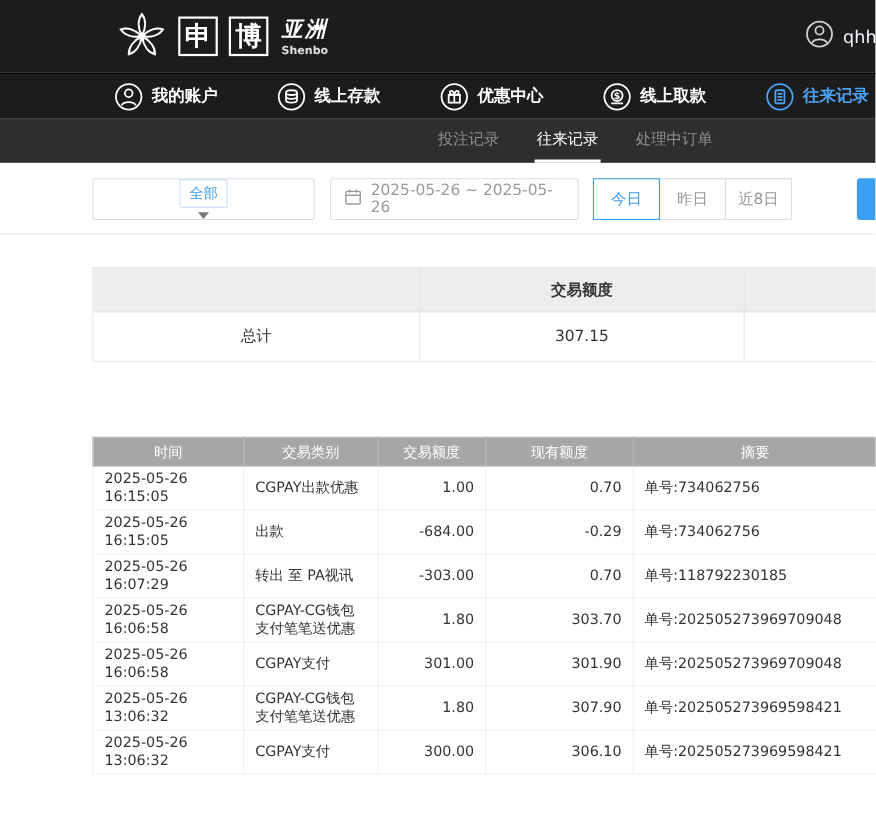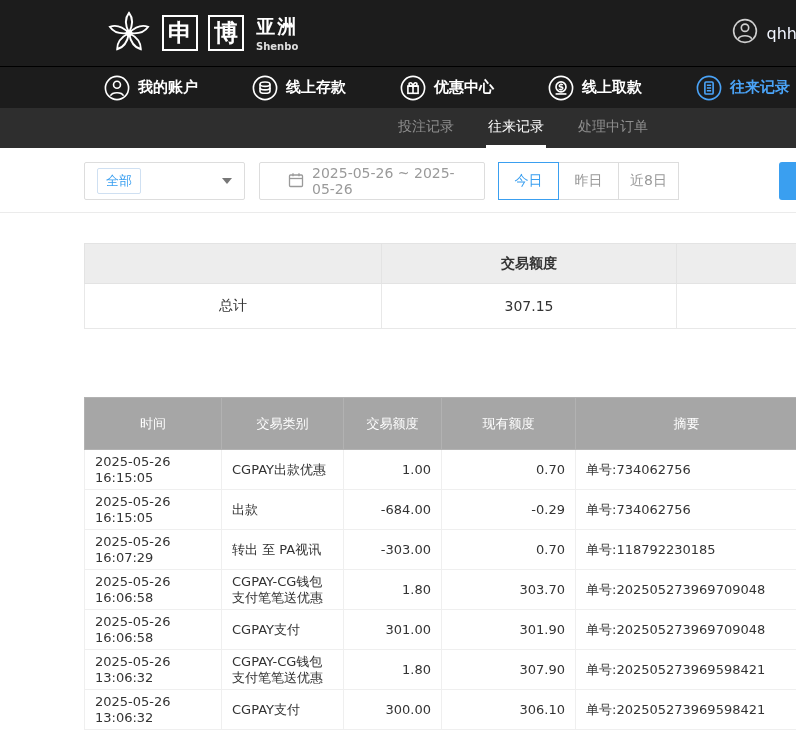--- a/index.html
+++ b/index.html
@@ -6,66 +6,66 @@
   html,body { width:796px; height:753px; overflow:hidden; background:#fff;
     font-family:"DejaVu Sans","Liberation Sans",sans-serif; }
 
   
   .topbar { height:66px; background:#1c1c1c; display:flex; align-items:center; position:relative; }
   .logo { display:flex; align-items:center; margin-left:106px; gap:6px; }
   .logo svg { display:block; }
   .logo-box { width:36px; height:36px; border:2px solid #fff; color:#fff; font-size:24px;
     font-weight:bold; display:flex; align-items:center; justify-content:center; margin-left:4px; }
   .logo-right { margin-left:6px; color:#fff; text-align:center; }
-  .logo-region { font-size:19px; font-weight:bold; letter-spacing:2px; }
+  .logo-region { font-size:19px; font-weight:bold; letter-spacing:2px;font-style:italic; }
   .logo-sub { font-size:10px; color:#e0e0e0; margin-top:1px;font-weight:bold; }
   .user { position:absolute; right:-14px; top:0; height:66px; display:flex; align-items:center;
     gap:8px; color:#f2f6ff; font-size:16px; cursor:pointer; }
 
   
   .mainnav { height:42px; background:#1c1c1c; border-top:1px solid #000;
     display:flex; align-items:center; justify-content:space-between; padding:0 6px 0 104px; }
   .nav-item { display:flex; align-items:center; gap:8px; color:#fff; font-size:15px;
     font-weight:600; cursor:pointer; white-space:nowrap;text-align:right; }
   .nav-item.active { color:#4aa3f7; }
   .nav-item svg { display:block; }
 
   
   .subnav { height:40px; background:#2e2e2e; display:flex; align-items:stretch; padding-left:396px; }
   .tab { display:flex; align-items:center; margin-right:30px; color:#8f8f8f; font-size:14px;
     cursor:pointer; border-bottom:3px solid transparent; padding:0 2px;text-align:right; }
   .tab.active { color:#fff; border-bottom-color:#fff; }
 
   
   .filters { position:relative; padding:14px 0 0 84px; display:flex; gap:14px; }
-  .selectbox { width:161px; height:38px; border:1px solid #ddd; border-radius:2px; background:#fff;
-    display:flex; align-items:center; justify-content:space-between; padding:0 12px; cursor:pointer; }
+  .selectbox { width:202px; height:38px; border:1px solid #ddd; border-radius:2px; background:#fff;
+    display:flex; align-items:center; justify-content:space-between; padding:0 12px; cursor:pointer;flex-direction:column; }
   .chip { border:1px solid #cfe0f2; color:#3a9ff0; font-size:13px; padding:3px 8px; border-radius:2px; }
   .caret { width:0; height:0; border-left:5px solid transparent; border-right:5px solid transparent;
     border-top:6px solid #777; }
   .datebox { width:226px; height:38px; border:1px solid #ddd; border-radius:2px; background:#fff;
-    display:flex; align-items:center; gap:8px; padding:0 28px; color:#9a9a9a; font-size:14px; cursor:pointer; }
+    display:flex; align-items:center; gap:8px; padding:0 12px; color:#9a9a9a; font-size:14px; cursor:pointer; }
   .btn-group { display:flex; }
   .qbtn { width:61px; height:38px; background:#fff; border:1px solid #ddd; color:#999;
     font-size:14px; margin-left:-1px; cursor:pointer; position:relative;
     font-family:"DejaVu Sans","Liberation Sans",sans-serif; }
   .qbtn.active { border-color:#3a9ff0; color:#3a9ff0; z-index:2; }
   .search-partial { position:absolute; right:0; top:14px; width:17px; height:38px;
     background:#3a9ff0; border-radius:3px 0 0 3px; cursor:pointer; }
   .divider { margin-top:12px; border-bottom:1px solid #ebebeb; }
 
   
   .summary { margin:30px 0 0 84px; width:714px; border-collapse:collapse; table-layout:fixed; }
   .summary th { background:#ededed; height:40px; font-size:14px; font-weight:600; color:#333;
     border:1px solid #e3e3e3; text-align:center; }
   .summary td { height:45px; font-size:14px; color:#333; border:1px solid #e8e8e8; text-align:center; }
 
   
   .main-table { margin:68px 0 0 84px; width:714px; border-collapse:collapse; table-layout:fixed; }
-  .main-table thead th { background:#a6a6a6; color:#fff; height:52px; font-size:13px;
+  .main-table thead th { background:#a6a6a6; color:#fff; height:26px; font-size:13px;
     font-weight:400; text-align:center; border:1px solid #b2b2b2; }
   .main-table tbody td { height:40px; font-size:13px; color:#333; border:1px solid #efefef;
     padding:3px 10px; line-height:16px; vertical-align:middle; }
   .main-table td.col0 { padding-left:10px; }
   .main-table td.col2, .main-table td.col3 { text-align:right; }
 </style>
 </head>
 <body>
 
 <header class="topbar">

